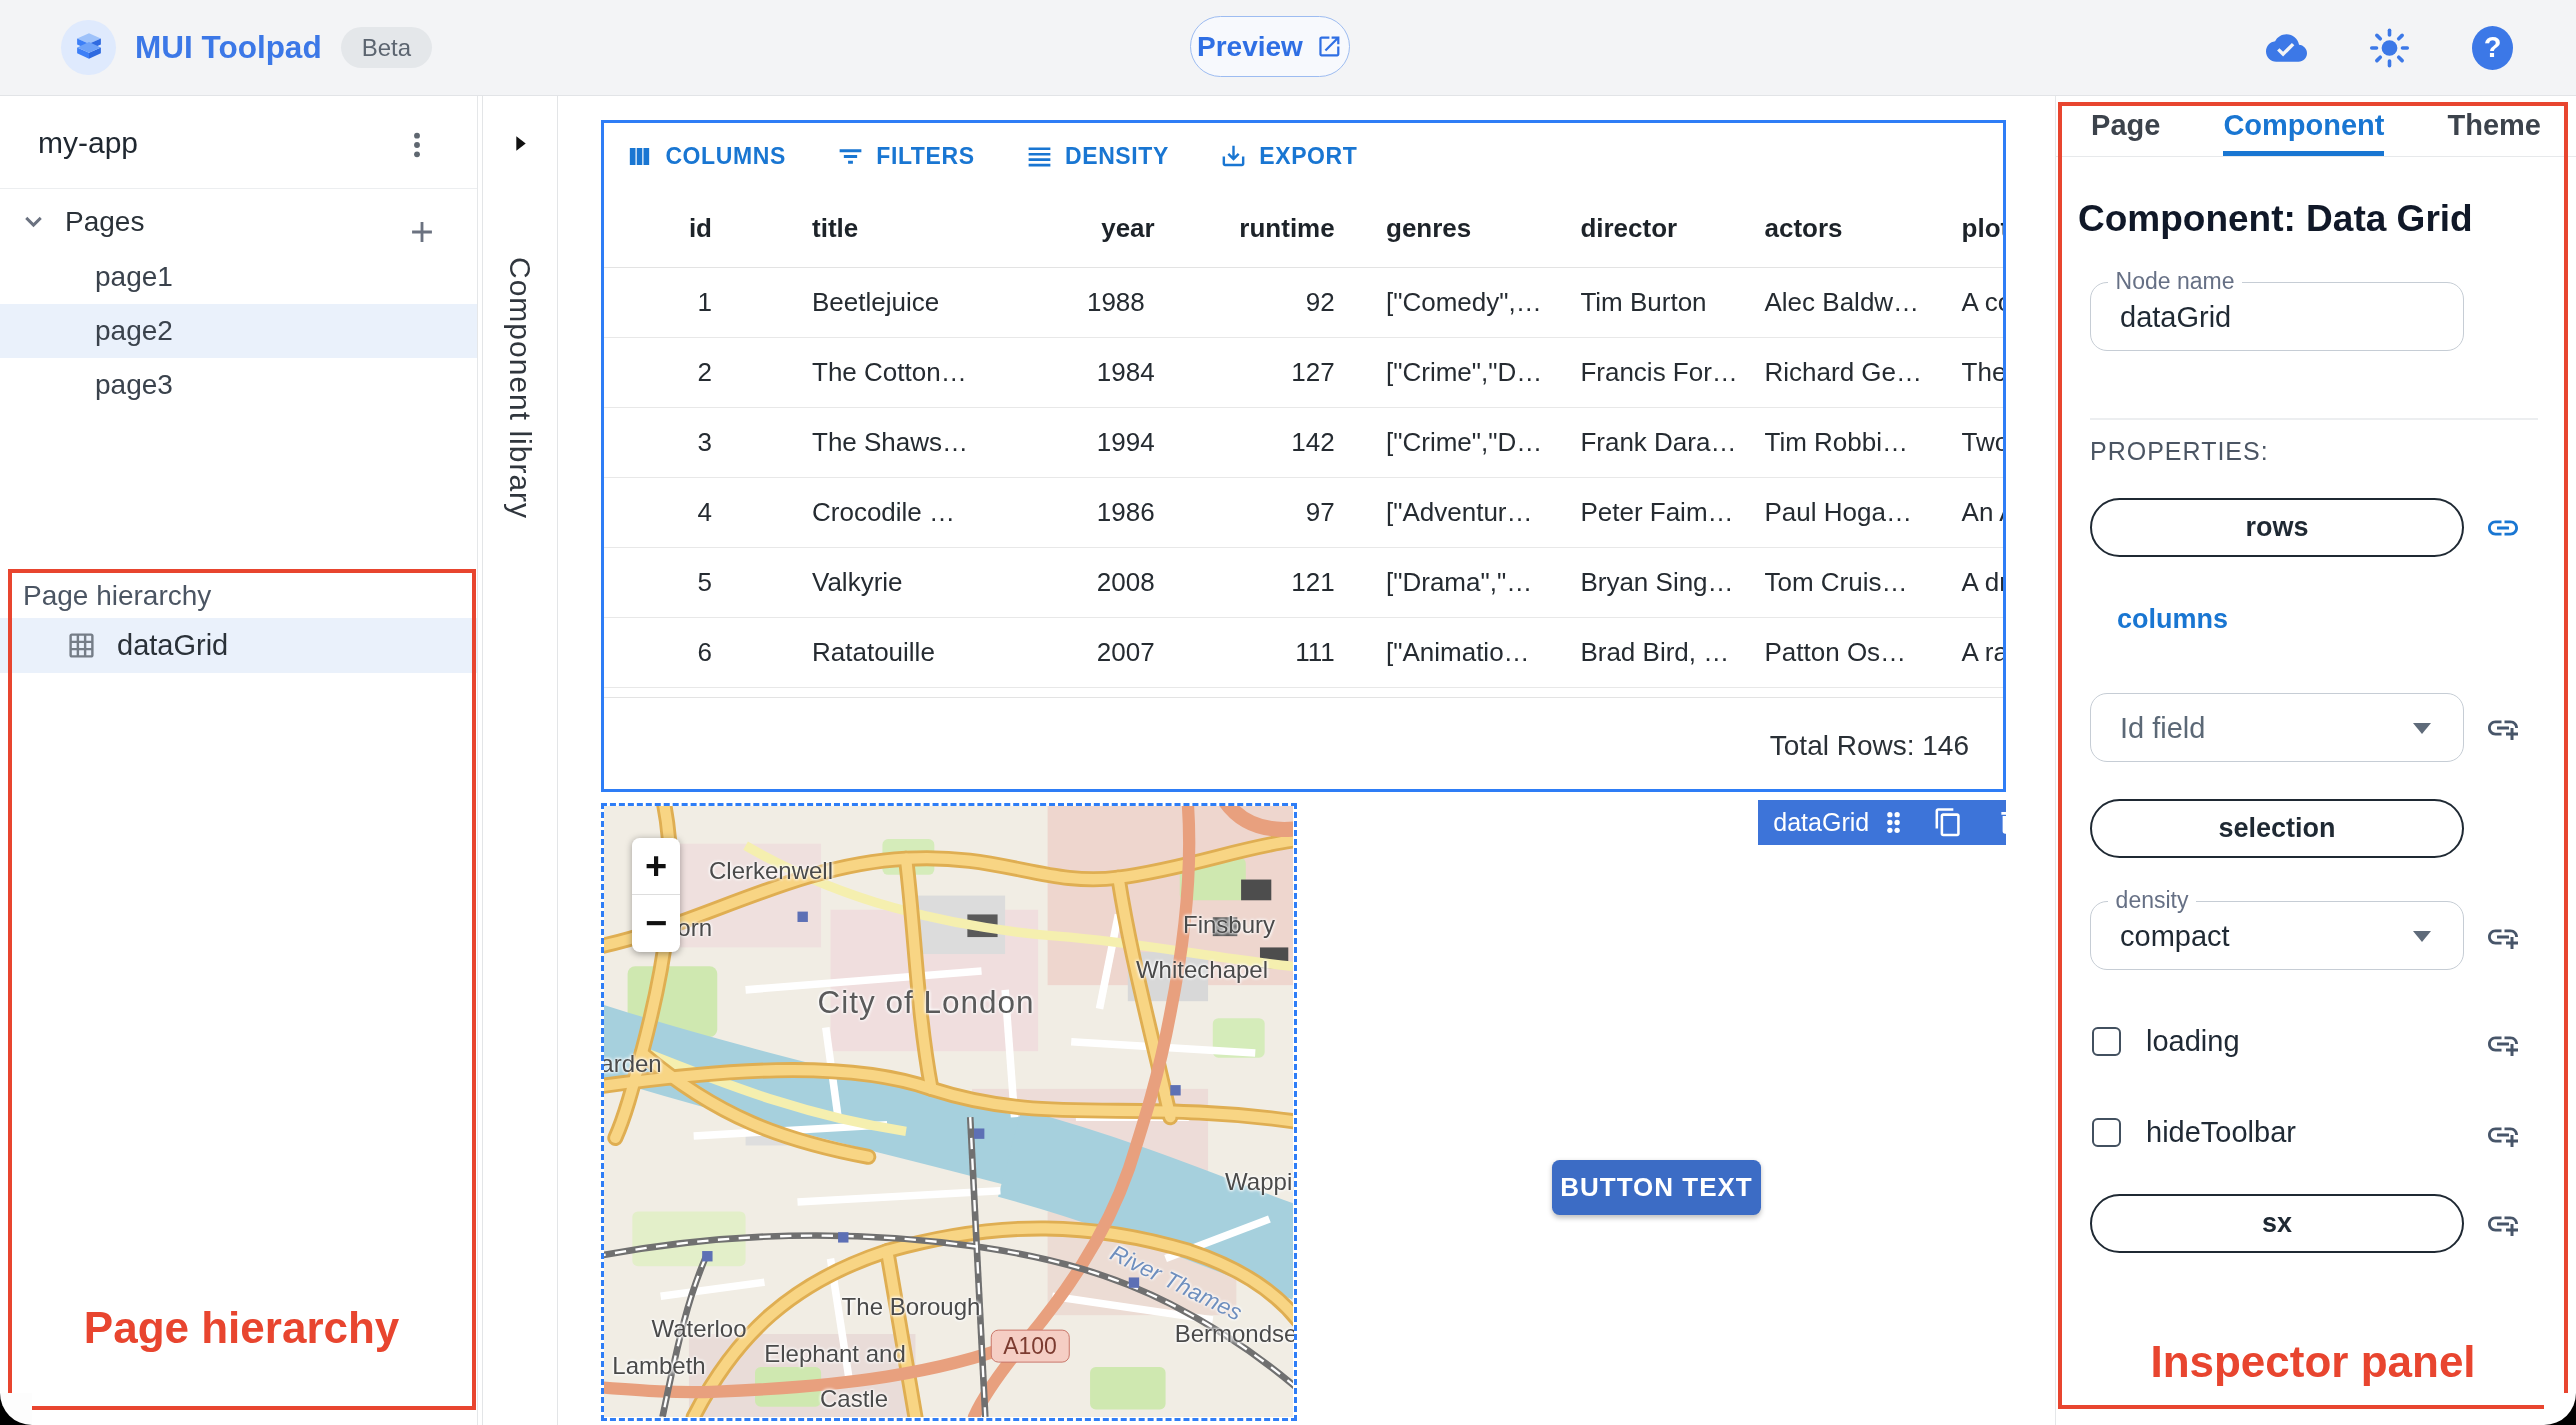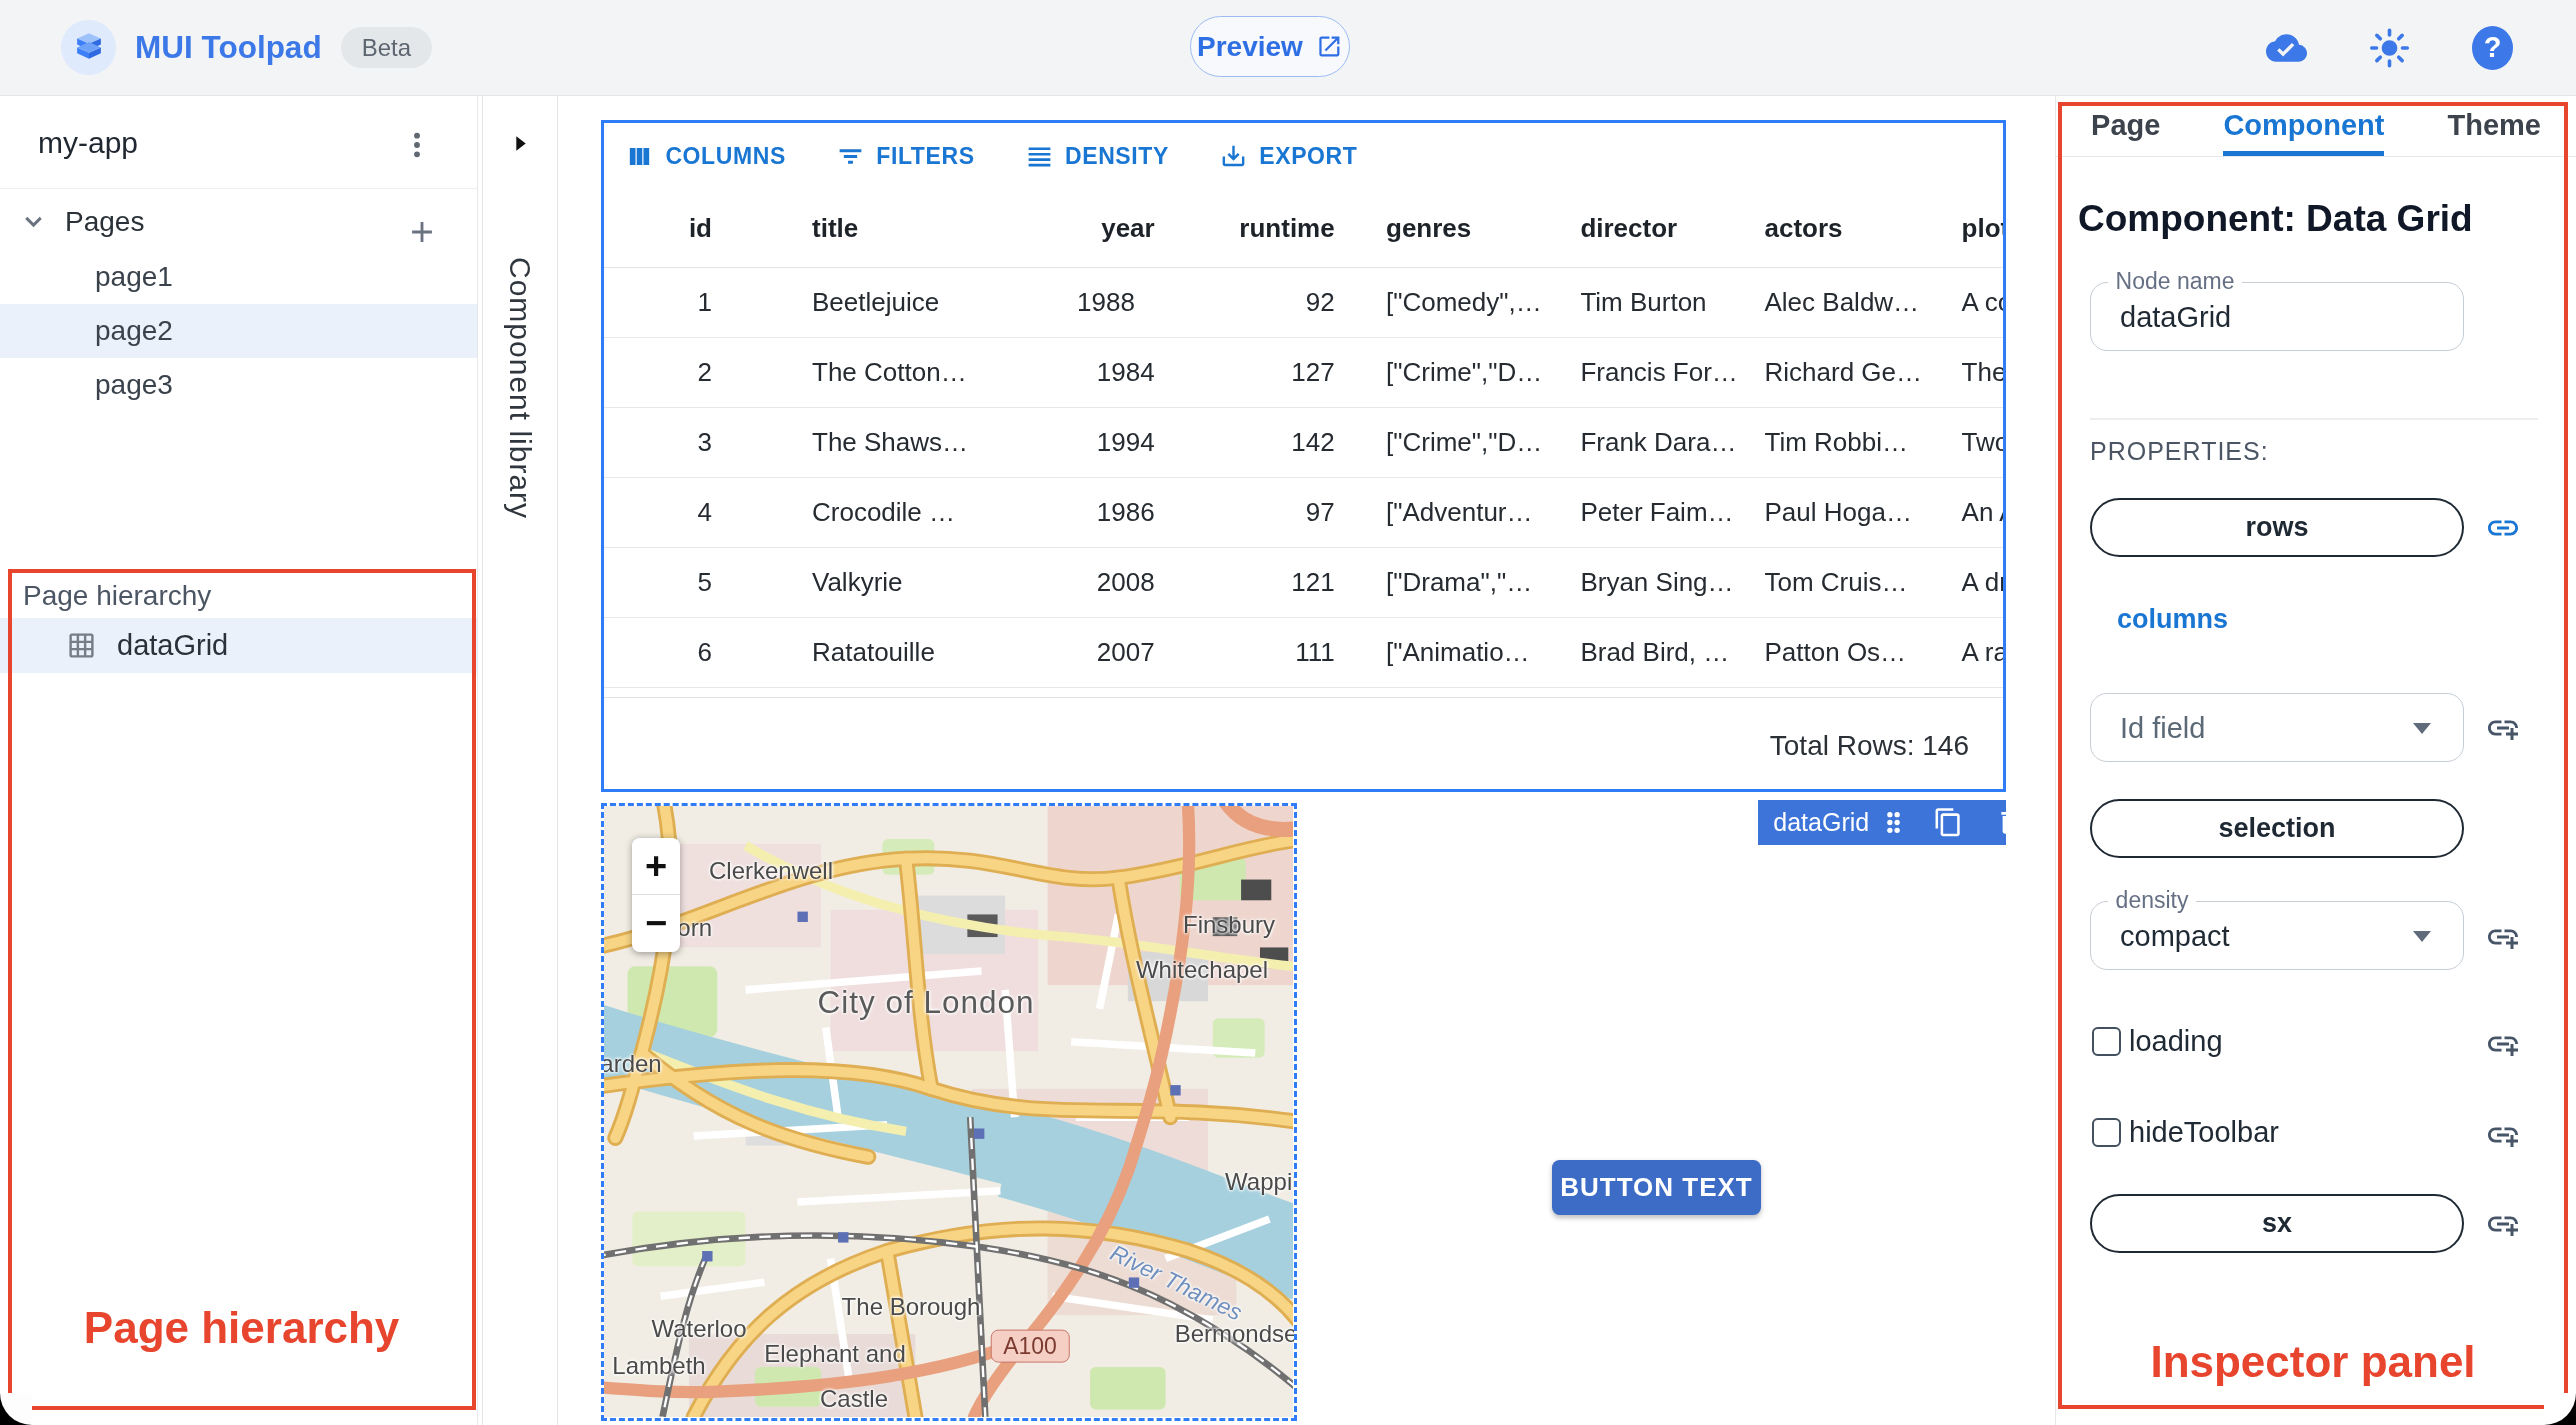--- a/index.html
+++ b/index.html
@@ -100,21 +100,21 @@
   .field .fvalue{position:absolute;left:29px;top:50%;transform:translateY(-50%);font-size:29px;color:#1f2933;}
   .field .fvalue.muted{color:#5b6876;}
   .caret{position:absolute;right:32px;top:50%;margin-top:-4.8px;width:0;height:0;border-left:9.5px solid transparent;border-right:9.5px solid transparent;border-top:11.4px solid #5f6b7a;}
   .insp-divider{position:absolute;left:34px;top:323px;width:448px;height:1.9px;background:#eceef0;}
   .props-label{position:absolute;left:34px;top:342px;font-size:25px;font-weight:500;color:#4b5563;letter-spacing:1px;}
   .pill{position:absolute;left:34px;width:374px;height:59px;border:2.9px solid #1f2933;border-radius:30.5px;background:#fff;
         display:flex;align-items:center;justify-content:center;font-size:27px;font-weight:700;color:#1f2933;font-family:inherit;cursor:pointer;box-sizing:border-box;}
   .linkico{position:absolute;left:429px;width:36px;height:36px;cursor:pointer;}
   .linkico svg{width:36px;height:36px;}
   .blue-link-text{position:absolute;left:61px;font-size:27px;font-weight:600;color:#1976d2;cursor:pointer;}
-  .chkrow{position:absolute;left:36px;display:flex;align-items:center;gap:8px;cursor:pointer;}
+  .chkrow{position:absolute;left:36px;display:flex;align-items:center;gap:25px;cursor:pointer;}
   .chkbox{width:29px;height:29px;border:2.9px solid #42505f;border-radius:5.7px;background:#fff;box-sizing:border-box;}
   .chklabel{font-size:29px;color:#202a35;}
 
   
   .redbox{position:absolute;border:4.8px solid #e8452f;box-sizing:border-box;z-index:9;pointer-events:none;}
   .red-label{position:absolute;color:#e8452f;font-size:44px;font-weight:bold;text-align:center;line-height:1.35;z-index:9;pointer-events:none;}
 
   
   .corner{position:absolute;width:32px;height:32px;background:#000;z-index:20;}
   .corner .in{width:100%;height:100%;background:#fff;}
@@ -263,21 +263,21 @@
         <div class="cell" style="width: 180px; text-align: right; padding-left: 0px; padding-right: 15.3px;">runtime</div>
         <div class="cell" style="width: 218px; text-align: left; padding-left: 36px; padding-right: 0px;">genres</div>
         <div class="cell" style="width: 186px; text-align: left; padding-left: 12.4px; padding-right: 0px;">director</div>
         <div class="cell" style="width: 200px; text-align: left; padding-left: 10.5px; padding-right: 0px;">actors</div>
         <div class="cell" style="width: 114px; text-align: left; padding-left: 7.6px; padding-right: 0px;">plot</div>
       </div>
     <div id="grid-body">
         <div class="grow">
           <div class="cell" style="width: 149px; text-align: right; padding-left: 0px; padding-right: 41px;">1</div>
           <div class="cell" style="width: 324px; text-align: left; padding-left: 59px; padding-right: 0px;">Beetlejuice</div>
-          <div class="cell" style="width: 93px; text-align: left; padding-left: 0px; padding-right: 15.3px;">1988</div>
+          <div class="cell" style="width: 93px; text-align: center; padding-left: 0px; padding-right: 15.3px;">1988</div>
           <div class="cell" style="width: 180px; text-align: right; padding-left: 0px; padding-right: 15.3px;">92</div>
           <div class="cell" style="width: 218px; text-align: left; padding-left: 36px; padding-right: 0px;">["Comedy",…</div>
           <div class="cell" style="width: 186px; text-align: left; padding-left: 12.4px; padding-right: 0px;">Tim Burton</div>
           <div class="cell" style="width: 200px; text-align: left; padding-left: 10.5px; padding-right: 0px;">Alec Baldw…</div>
           <div class="cell" style="width: 114px; text-align: left; padding-left: 7.6px; padding-right: 0px;">A co…</div>
         </div>
         <div class="grow">
           <div class="cell" style="width: 149px; text-align: right; padding-left: 0px; padding-right: 41px;">2</div>
           <div class="cell" style="width: 324px; text-align: left; padding-left: 59px; padding-right: 0px;">The Cotton…</div>
           <div class="cell" style="width: 93px; text-align: right; padding-left: 0px; padding-right: 15.3px;">1984</div>

